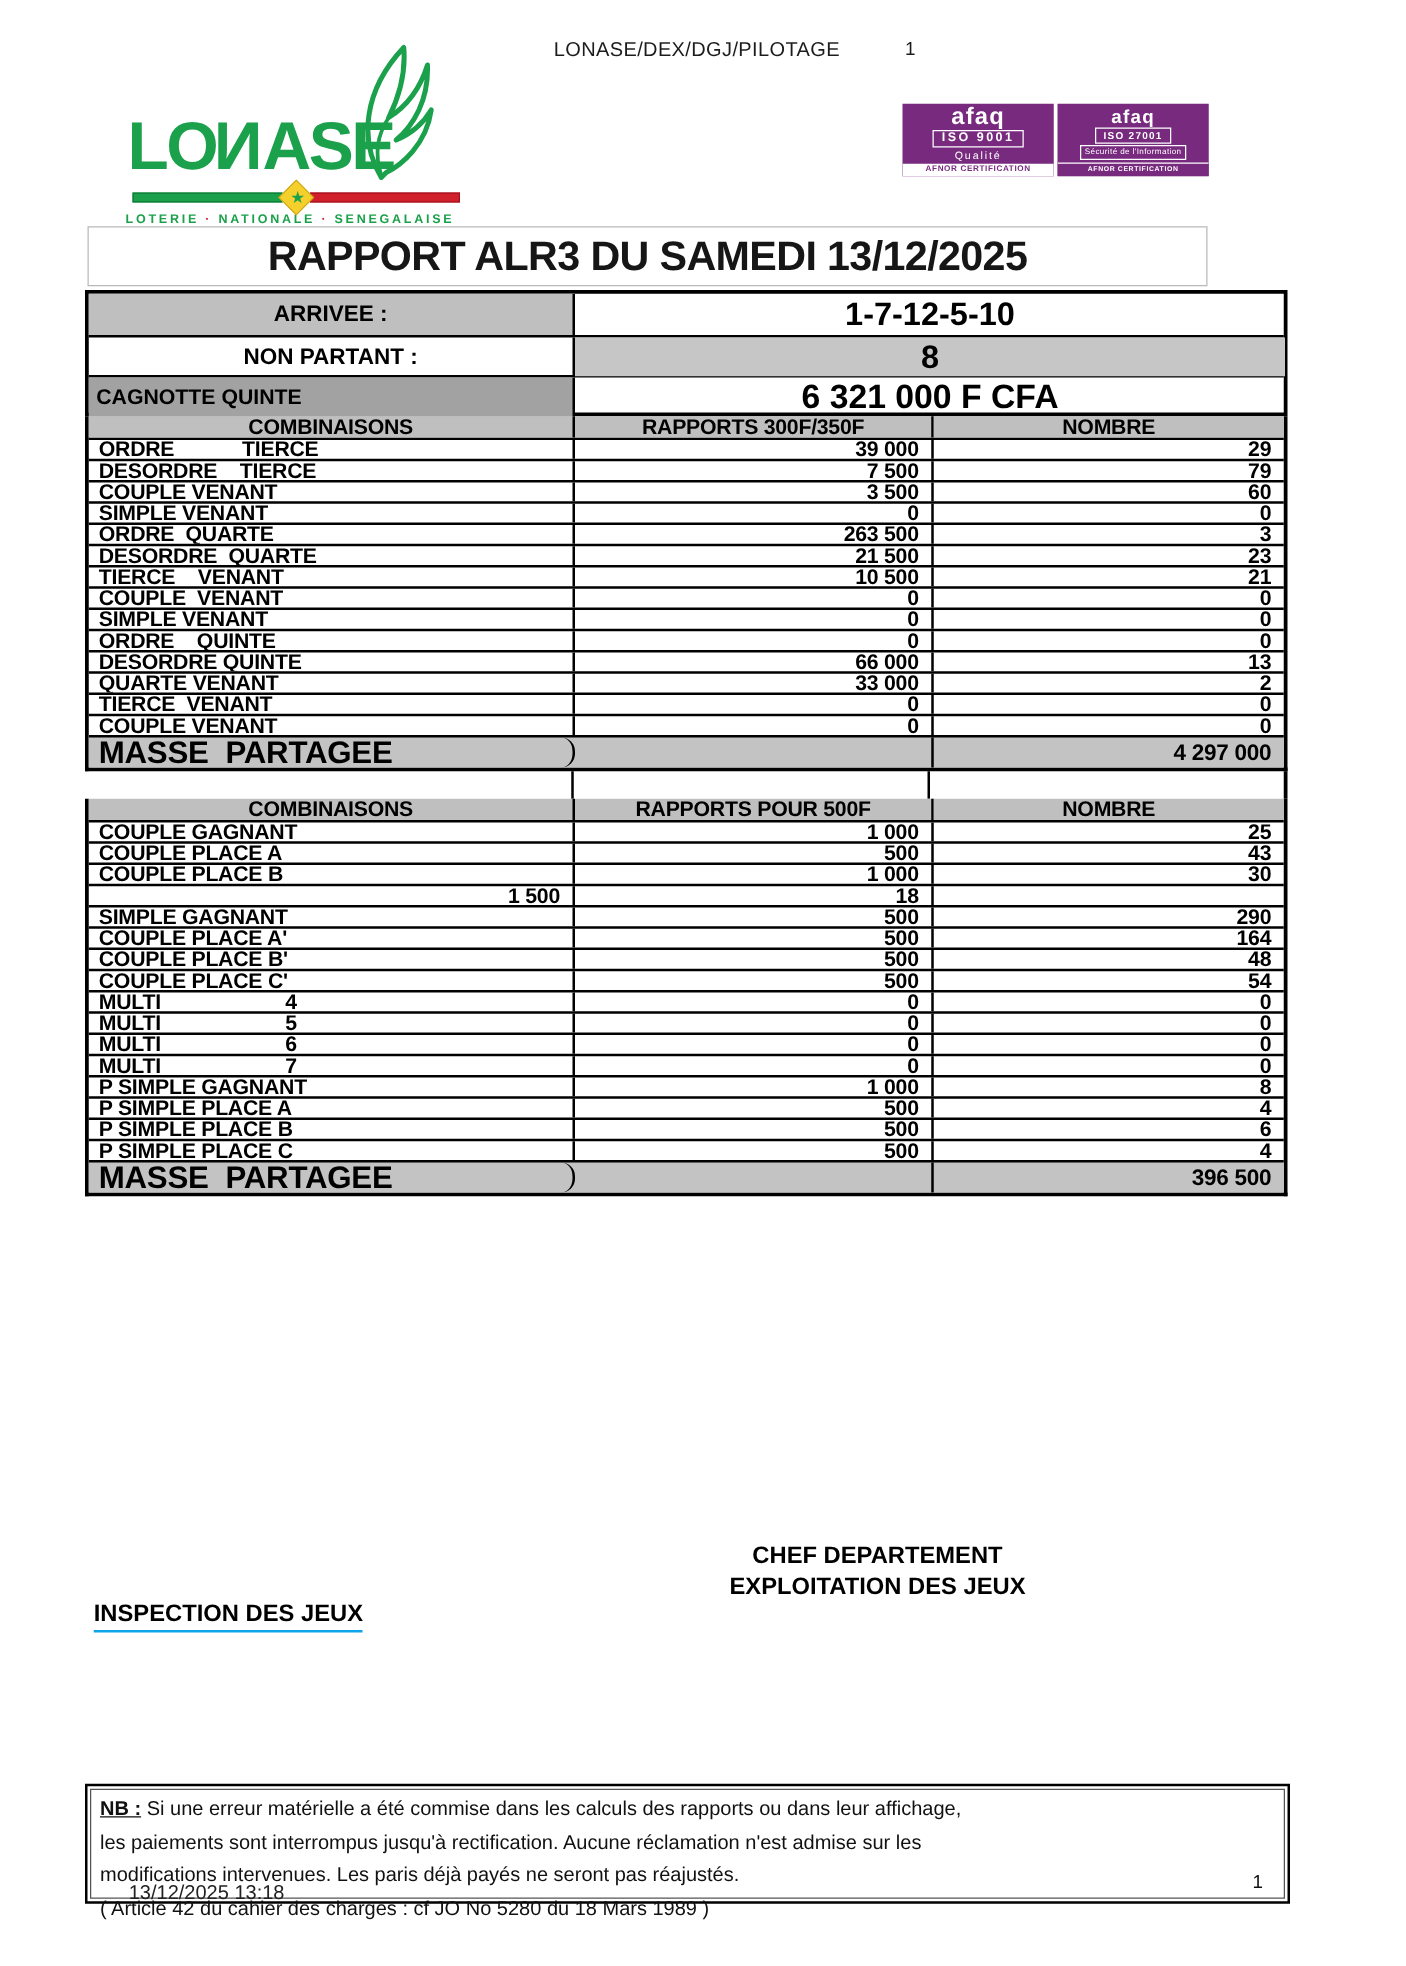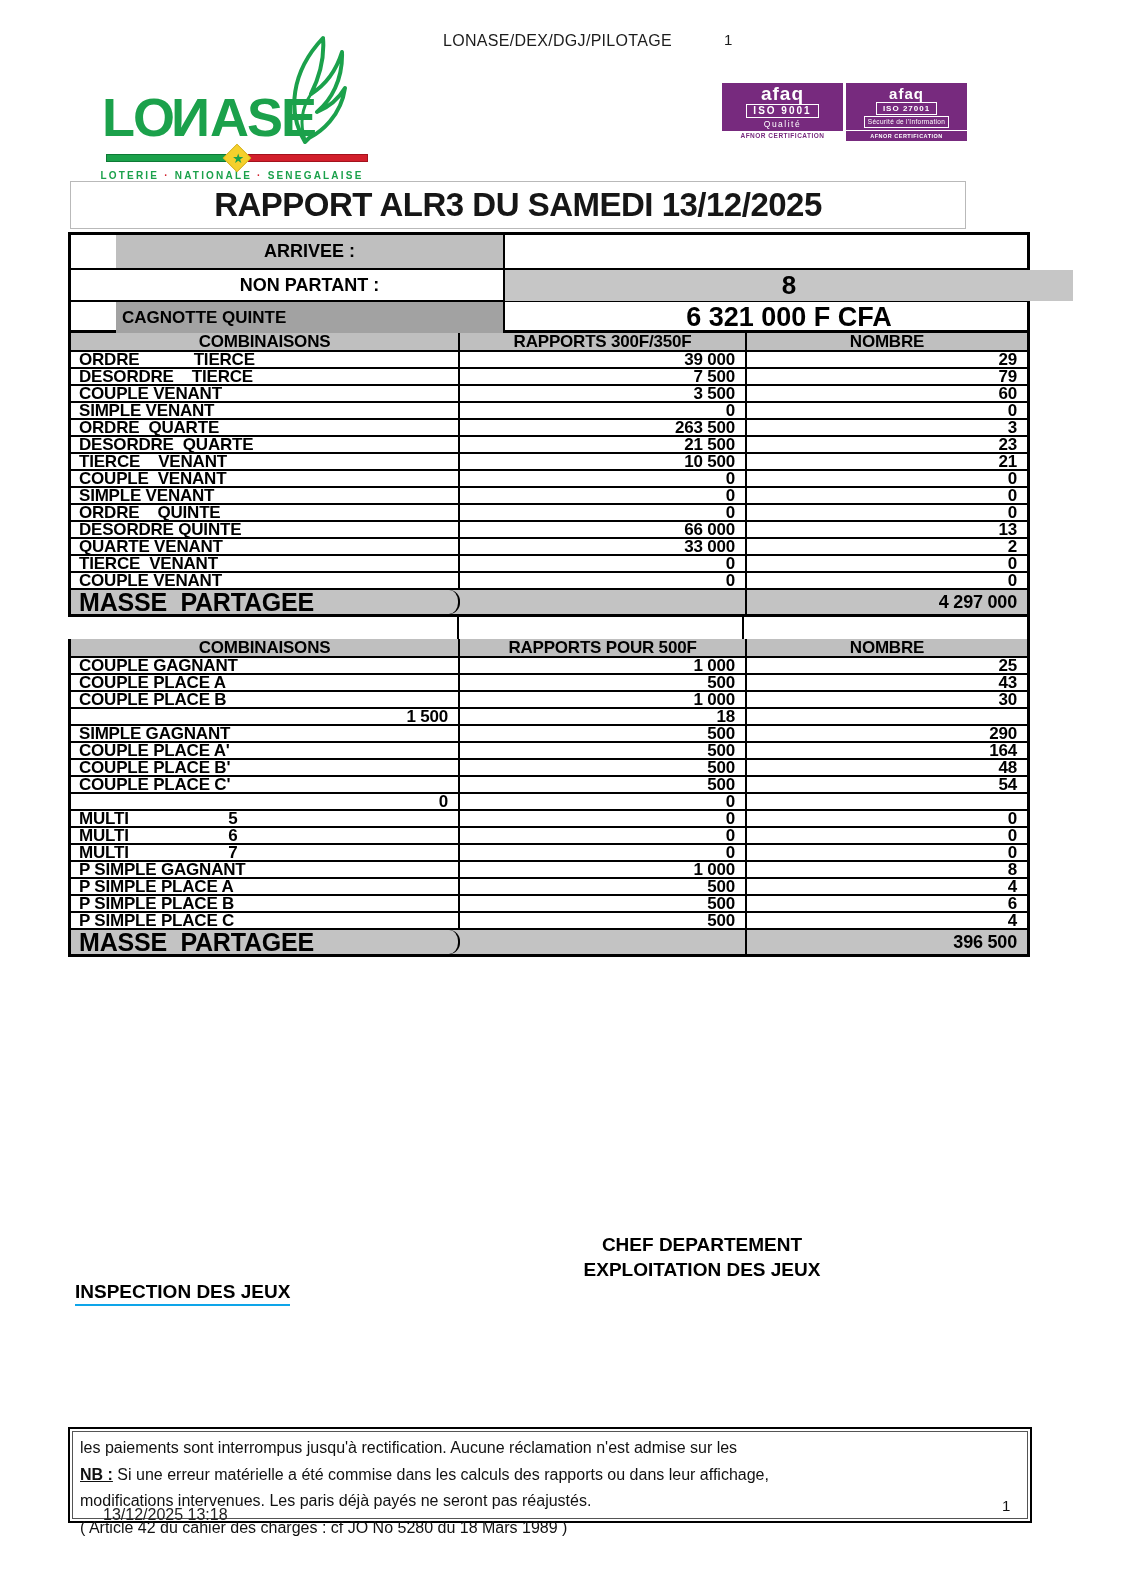--- a/index.html
+++ b/index.html
@@ -36,21 +36,21 @@
   .badge-foot { margin-top:auto; width:100%; background:#fff; color:#772a7e; font-weight:bold; font-size:6.5px; letter-spacing:.5px; text-align:center; line-height:10px; }
   .badge.small .badge-foot { background:#772a7e; color:#fff; border-top:1px solid #fff; font-size:5.5px; }
 
   
   .title-box { position:absolute; left:70px; top:181px; width:896px; height:48px; border:1px solid #b9b9b9; display:flex; align-items:center; justify-content:center; }
   .title-box span { font-size:33px; font-weight:bold; letter-spacing:-.5px; color:#161616; }
 
   
   .tables { position:absolute; left:68px; top:232px; width:962px; }
   .info-table { border:3px solid #000; }
-  .irow { display:grid; grid-template-columns:389px 568px;padding-left:45px; }
+  .irow { display:grid; grid-template-columns:389px 568px; }
   .irow + .irow { border-top:2px solid #000; }
   .icell { display:flex; align-items:center; justify-content:center; }
   .icell.lbl { border-right:2px solid #000; font-weight:bold; font-size:18px; }
   .r1 { height:33px; } .r2 { height:32px; } .r3 { height:30px; }
   .bg-gray { background:#bfbfbf; }
   .bg-gray2 { background:#c6c6c6; }
   .bg-gray3 { background:#a2a2a2; }
   .big-val { font-weight:bold; font-size:26px; letter-spacing:0; }
   .r3 .icell.lbl { justify-content:flex-start; padding-left:6px; font-size:17px; }
   .r3 .big-val { font-size:27px; }
@@ -122,20 +122,21 @@
   </div>
 
   <div class="title-box">
     <span>RAPPORT ALR3 DU SAMEDI 13/12/2025</span>
   </div>
 
   <div class="tables">
     <div class="info-table">
       <div class="irow r1">
         <div class="icell lbl bg-gray">ARRIVEE :</div>
+        <div class="icell big-val">1-7-12-5-10</div>
       </div>
       <div class="irow r2">
         <div class="icell lbl">NON PARTANT  :</div>
         <div class="icell big-val bg-gray2">8</div>
       </div>
       <div class="irow r3">
         <div class="icell lbl bg-gray3">CAGNOTTE QUINTE</div>
         <div class="icell big-val">6 321 000 F CFA</div>
       </div>
     </div>
@@ -268,20 +269,21 @@
           <div class="tcell label">COUPLE PLACE B'</div>
           <div class="tcell num">500</div>
           <div class="tcell num">48</div>
         </div>
         <div class="trow">
           <div class="tcell label">COUPLE PLACE C'</div>
           <div class="tcell num">500</div>
           <div class="tcell num">54</div>
         </div>
         <div class="trow">
+          <div class="tcell label">MULTI                      4</div>
           <div class="tcell num">0</div>
           <div class="tcell num">0</div>
         </div>
         <div class="trow">
           <div class="tcell label">MULTI                      5</div>
           <div class="tcell num">0</div>
           <div class="tcell num">0</div>
         </div>
         <div class="trow">
           <div class="tcell label">MULTI                      6</div>
@@ -322,22 +324,22 @@
   </div>
 
   <div class="sig-right">
     <div>CHEF DEPARTEMENT</div>
     <div>EXPLOITATION DES JEUX</div>
   </div>
   <div class="sig-left">INSPECTION DES JEUX</div>
 
   <div class="nb-box">
     <div class="nb-inner">
+      <div><span class="nb-label">NB :</span> <span>Si une erreur matérielle a été commise dans les calculs des rapports ou dans leur affichage,</span></div>
       <div>les paiements sont interrompus jusqu'à rectification. Aucune réclamation n'est admise sur les</div>
-      <div><span class="nb-label">NB :</span> <span>Si une erreur matérielle a été commise dans les calculs des rapports ou dans leur affichage,</span></div>
       <div>modifications intervenues. Les paris déjà payés ne seront pas réajustés.</div>
       <div>( Article 42 du cahier des charges : cf JO No 5280 du 18 Mars 1989 )</div>
     </div>
   </div>
 
   <div class="footer-ts">13/12/2025 13:18</div>
   <div class="footer-page">1</div>
 
 </div>
 

